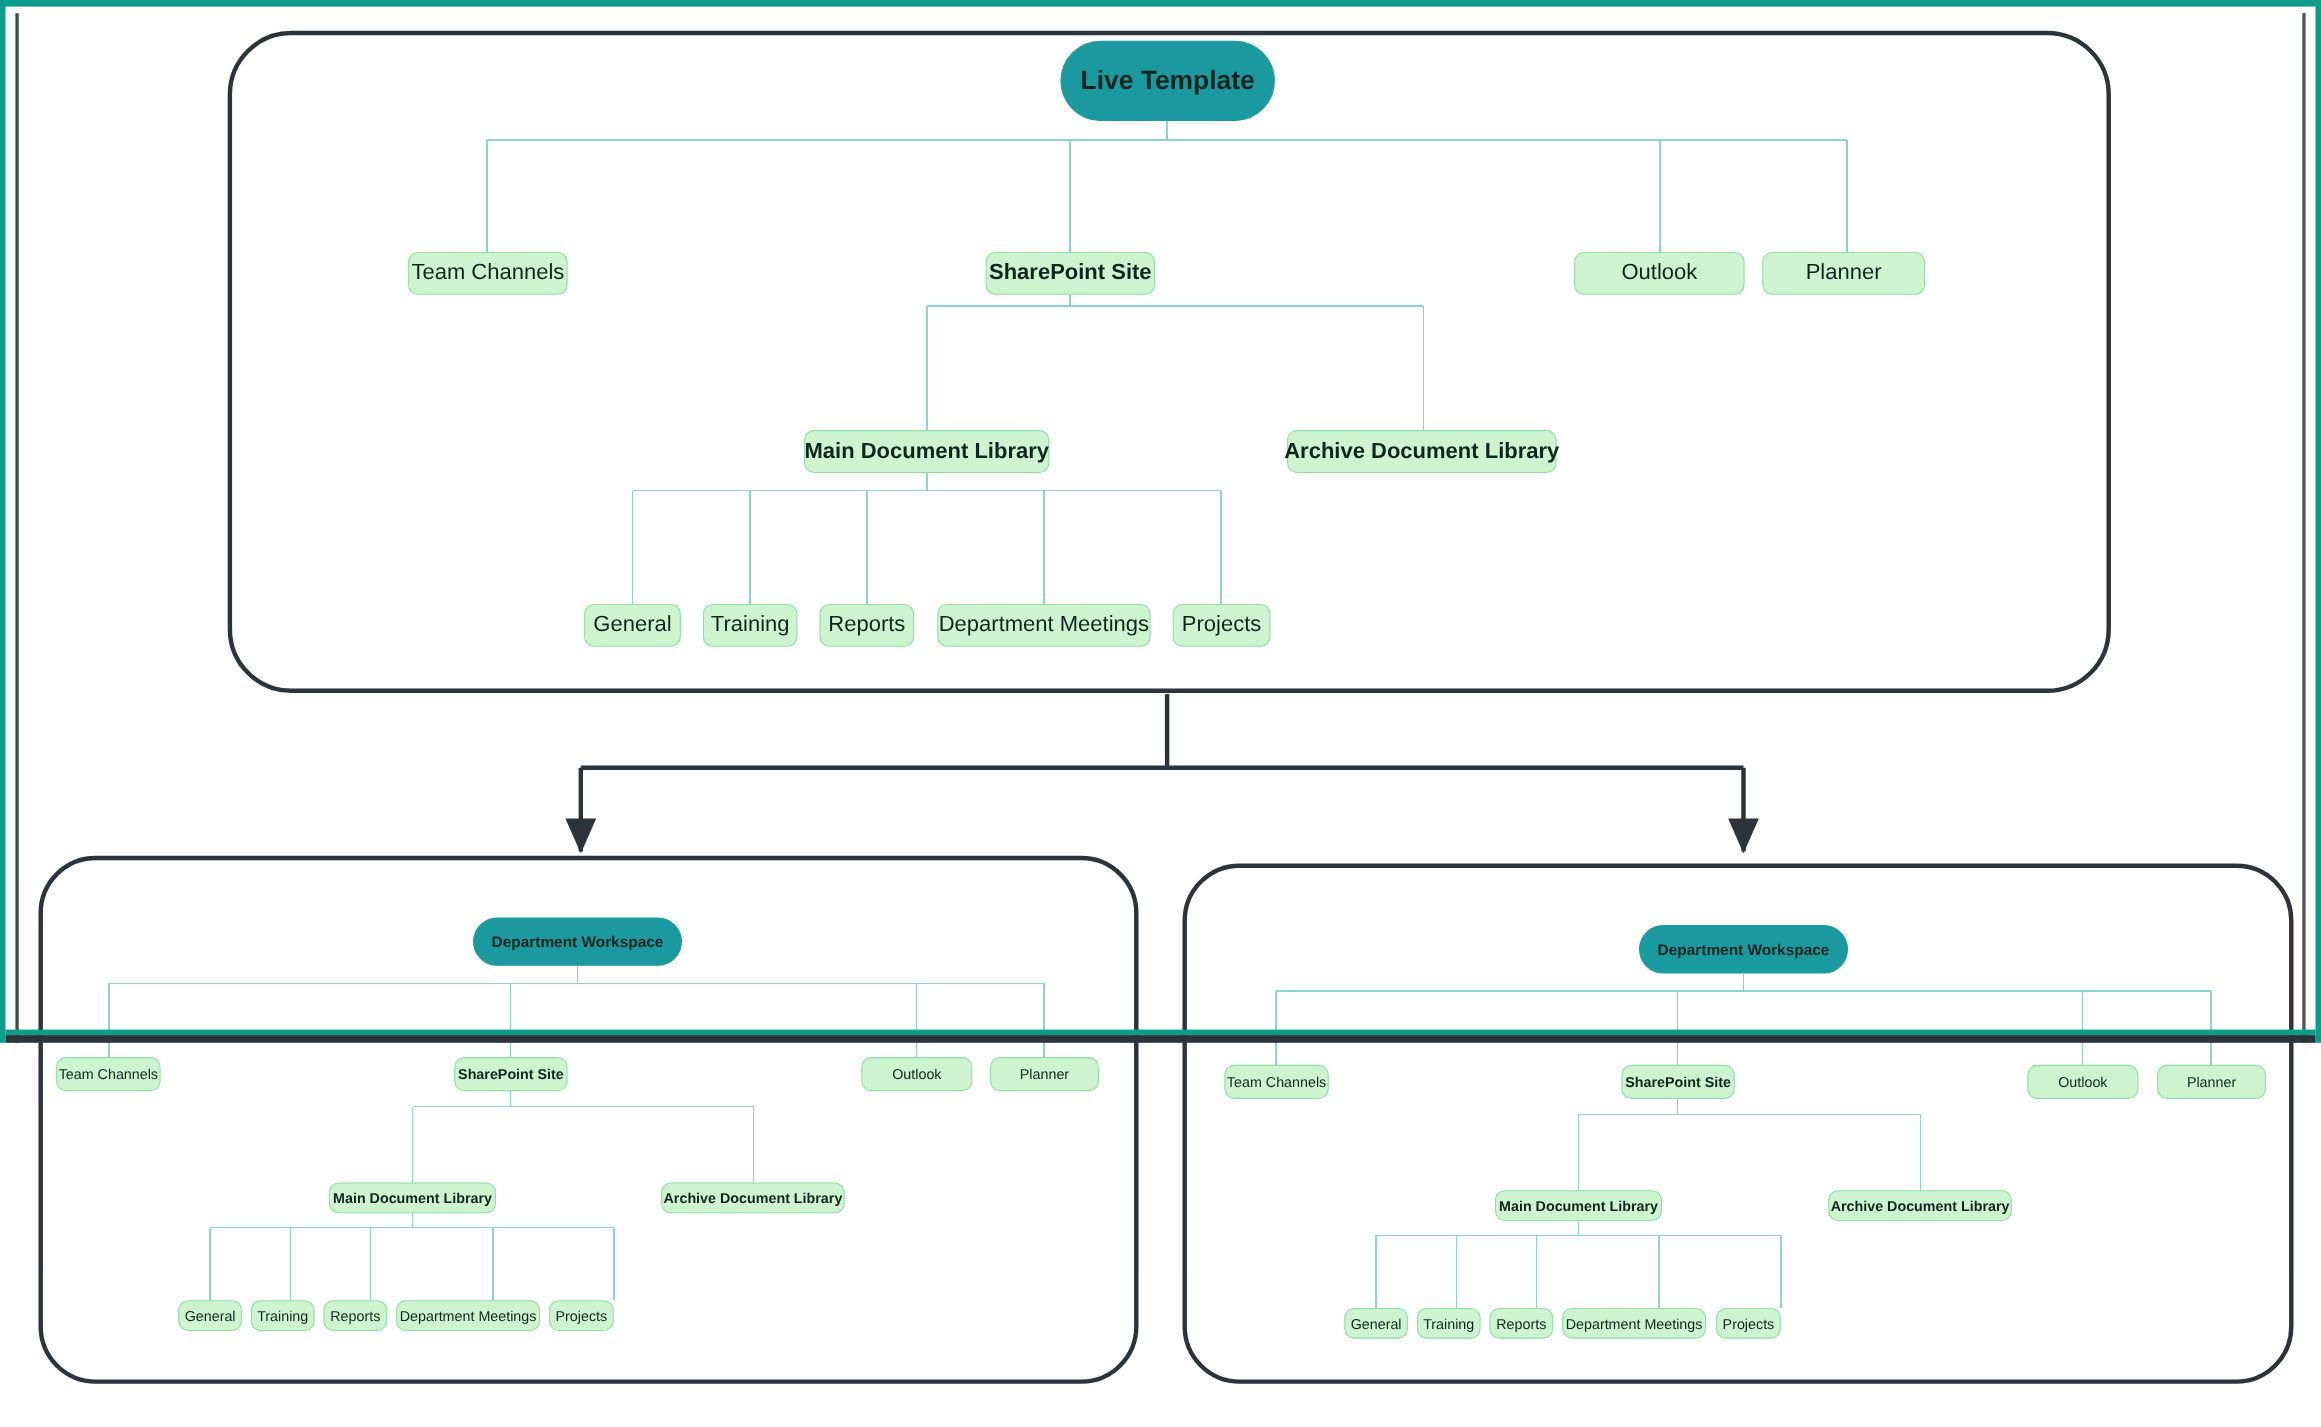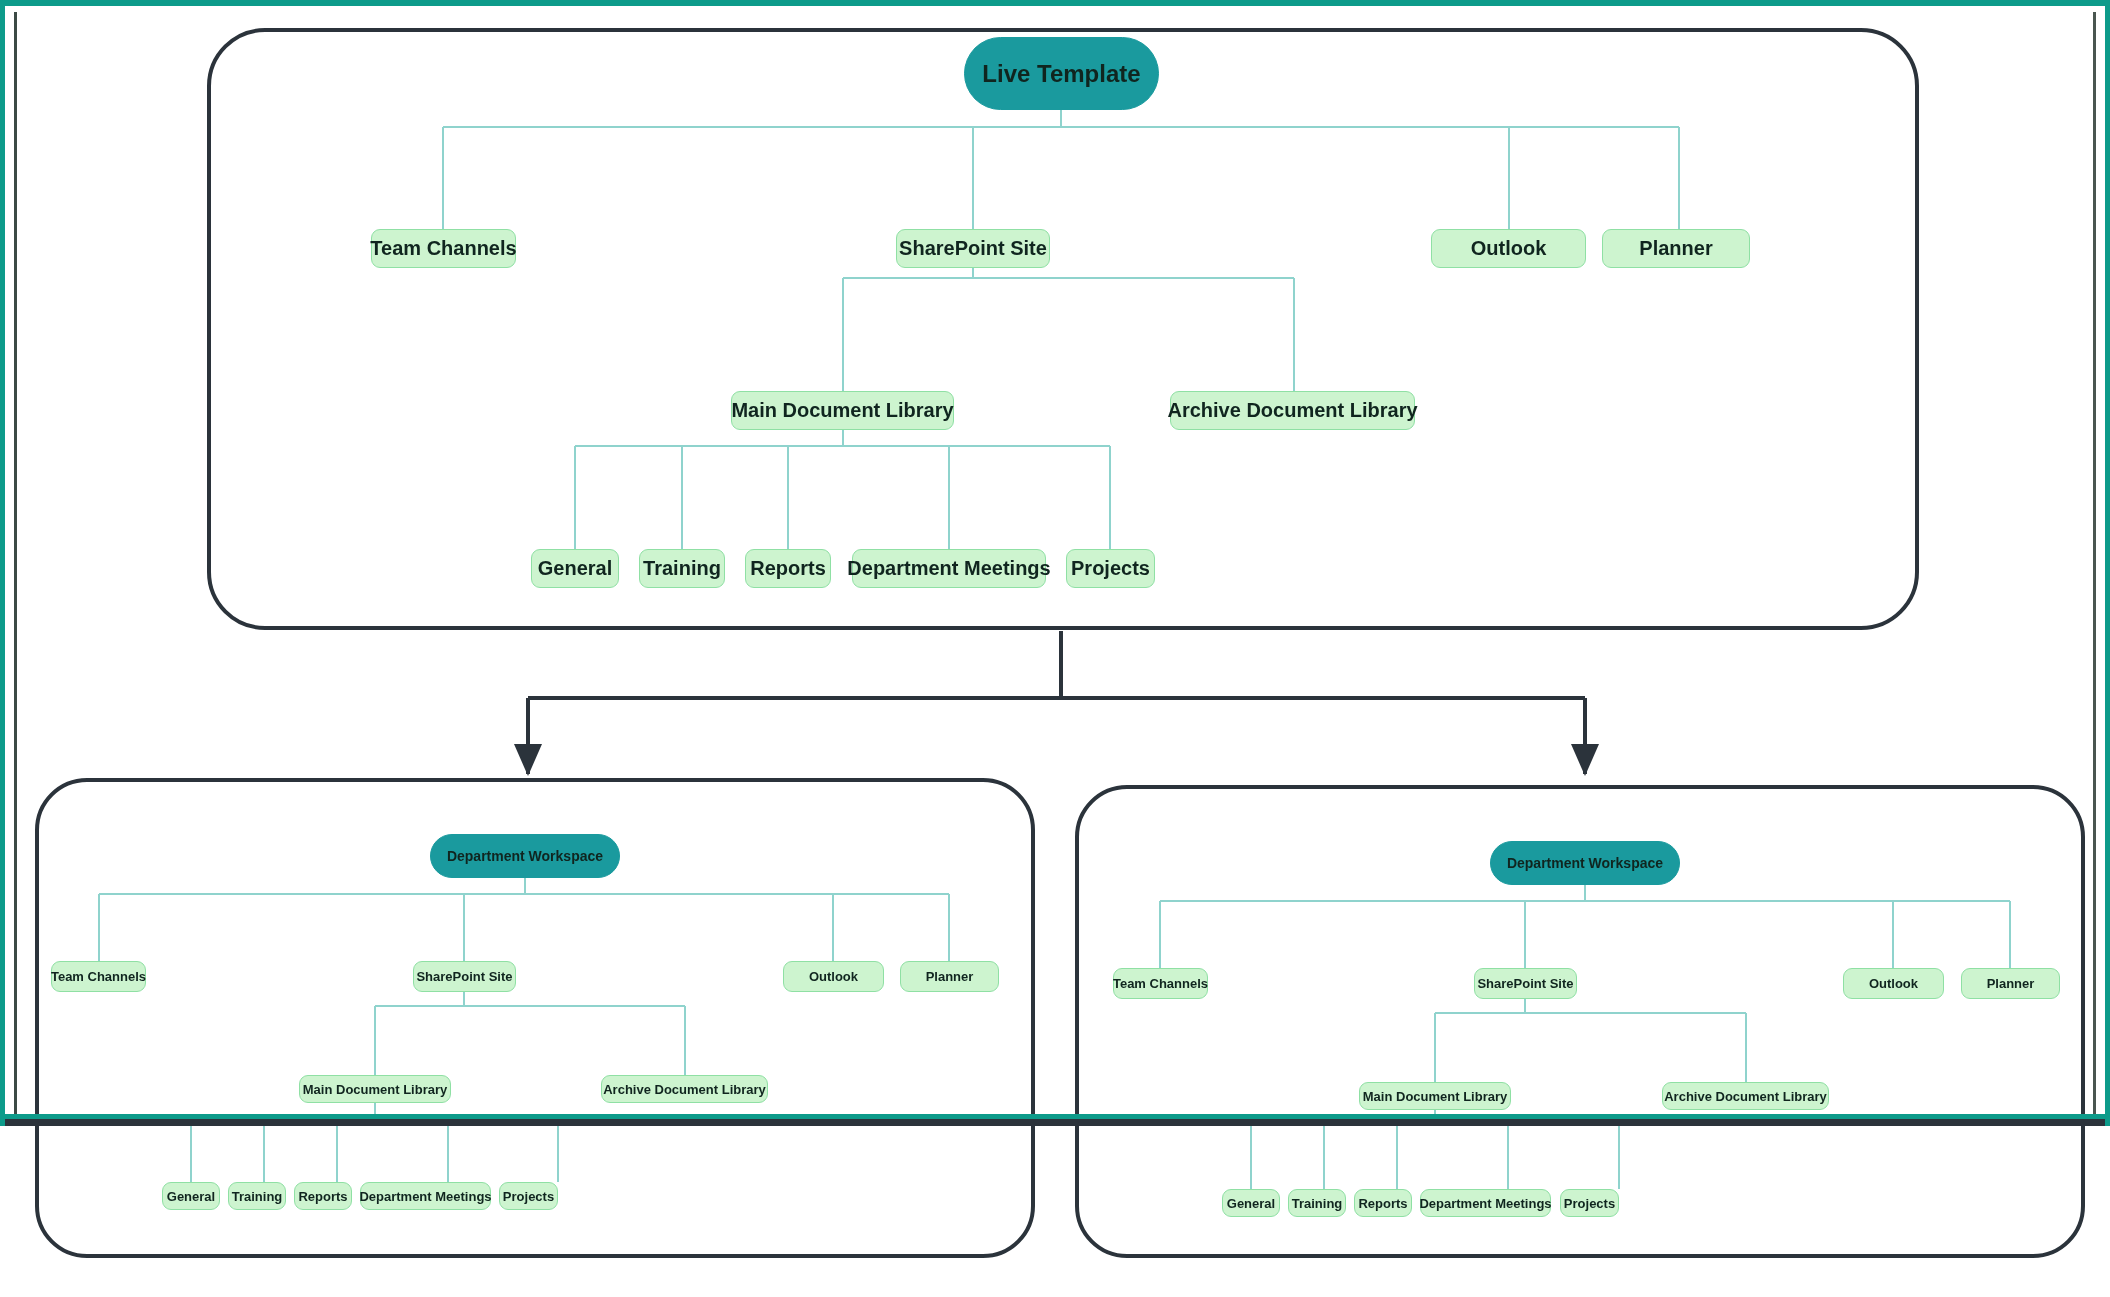--- a/index.html
+++ b/index.html
@@ -11,21 +11,21 @@
     width: 2110px;
     height: 1297px;
     font-family: "Liberation Sans", sans-serif;
     overflow: hidden;
   }
 
   
   #page {
     position: relative;
     width: 2110px;
-    height: 1126px;
+    height: 948px;
     box-sizing: border-box;
     background: #ffffff;
     border-left: 5px solid #0d9b8a;
     border-top: 6px solid #0d9b8a;
     border-right: 5px solid #0d9b8a;
     border-bottom: 0;
   }
   #frame-bottom-teal {
     position: absolute;
     left: 0; right: 0; bottom: 7px;
@@ -92,21 +92,21 @@
   .node.root {
     background: #1a9a9e;
     border: 1px solid #1a9a9e;
     border-radius: 999px;
     font-weight: bold;
   }
   .node.leaf {
     background: #cdf4cf;
     border: 1.3px solid #8fe0a4;
     border-radius: 9px;
-    font-weight: bold;
+    font-weight: normal;
   }
   .node.leaf.bold {
     font-weight: bold;
   }
 </style>
 </head>
 <body>
 
 <div id="page">
 

